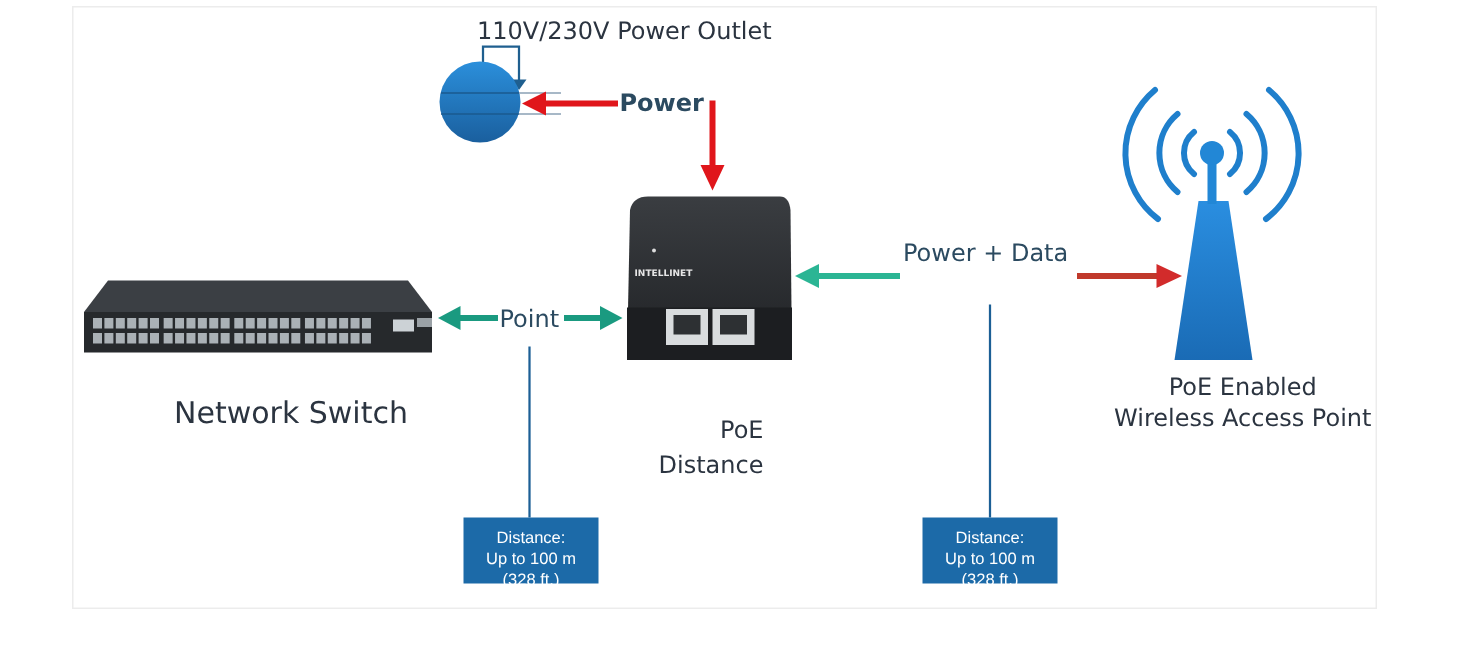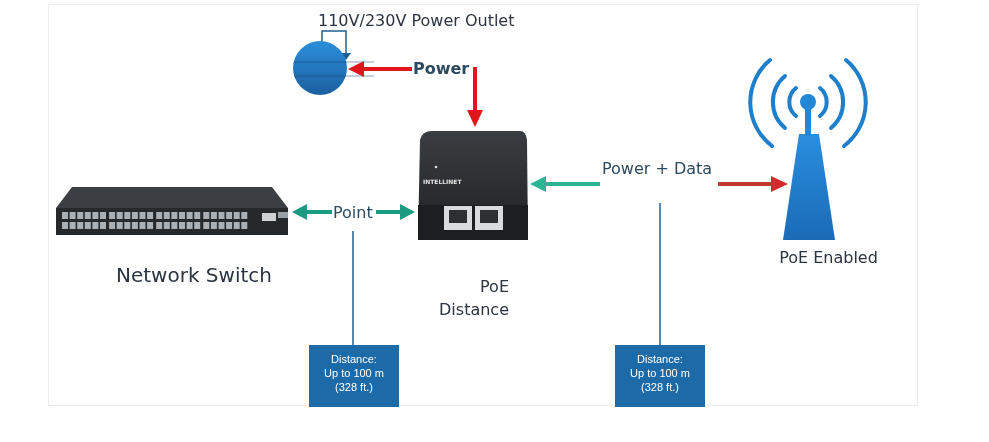--- a/index.html
+++ b/index.html
@@ -7,21 +7,21 @@
   .frame{position:absolute;left:48px;top:4px;width:870px;height:402px;border:1px solid #ececec;box-sizing:border-box;background:#fff;}
   svg.main{position:absolute;left:0;top:0;}
   .lbl{position:absolute;color:#2b3440;white-space:nowrap;}
   .outlet-title{left:318px;top:11px;font-size:16px;}
   .power-lbl{left:413px;top:59px;font-size:16px;color:#2b4a60;font-weight:bold;}
   .data-lbl{left:333px;top:203px;font-size:16px;color:#2b4a60;}
   .pd-lbl{left:602px;top:159px;font-size:16px;color:#2b4a60;}
   .switch-lbl{left:116px;top:251px;font-size:20px;margin-top:12px;}
   .inj-lbl{left:437px;top:249px;font-size:16px;text-align:right;line-height:23px;width:72px;margin-top:26px;}
   .ap-lbl{left:726px;top:247px;font-size:16px;text-align:center;line-height:21px;width:205px;}
-  .dist{position:absolute;background:#1c6aa8;color:#fff;font-family:"Liberation Sans",sans-serif;font-size:11px;text-align:center;line-height:14px;width:90px;height:62px;box-sizing:border-box;padding-top:7px;}
+  .dist{position:absolute;background:#1c6aa8;color:#fff;font-family:"Liberation Sans",sans-serif;font-size:11px;text-align:center;line-height:14px;width:90px;height:44px;box-sizing:border-box;padding-top:7px;}
   .dist1{left:309px;top:345px;}
   .dist2{left:615px;top:345px;}
 </style>
 </head>
 <body>
 
 <div class="frame"></div>
 
 <svg class="main" width="989" height="442" viewBox="0 0 989 442">
   <defs>
@@ -160,20 +160,21 @@
 <div class="lbl power-lbl">Power</div>
 <div class="lbl data-lbl">Point</div>
 <div class="lbl pd-lbl">Power + Data</div>
 <div class="lbl switch-lbl">Network Switch</div>
 <div class="lbl inj-lbl">
   <div>PoE</div>
   <div>Distance</div>
 </div>
 <div class="lbl ap-lbl">
   <div>PoE Enabled</div>
+  <div>Wireless Access Point</div>
 </div>
 
 <div class="dist dist1">
   <div>Distance:</div>
   <div>Up to 100 m</div>
   <div>(328 ft.)</div>
 </div>
 <div class="dist dist2">
   <div>Distance:</div>
   <div>Up to 100 m</div>

